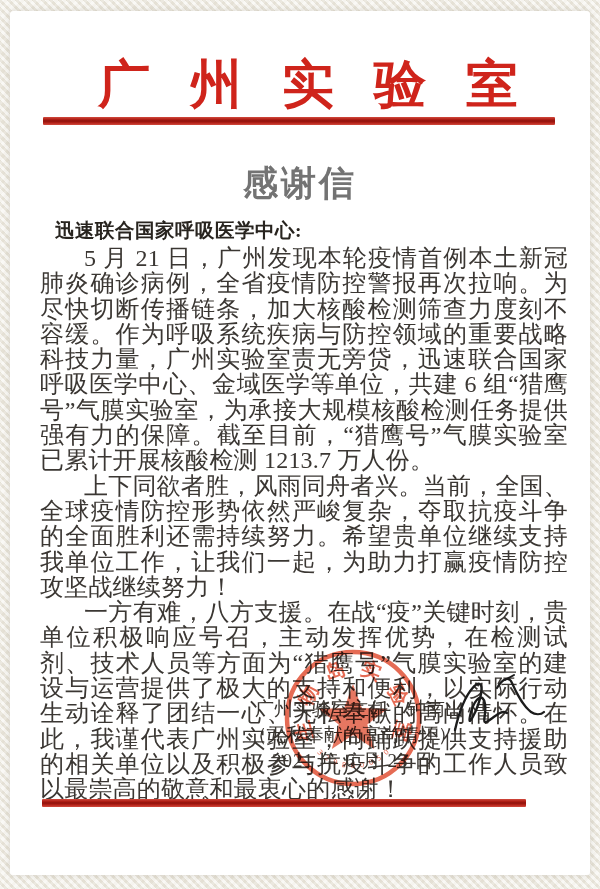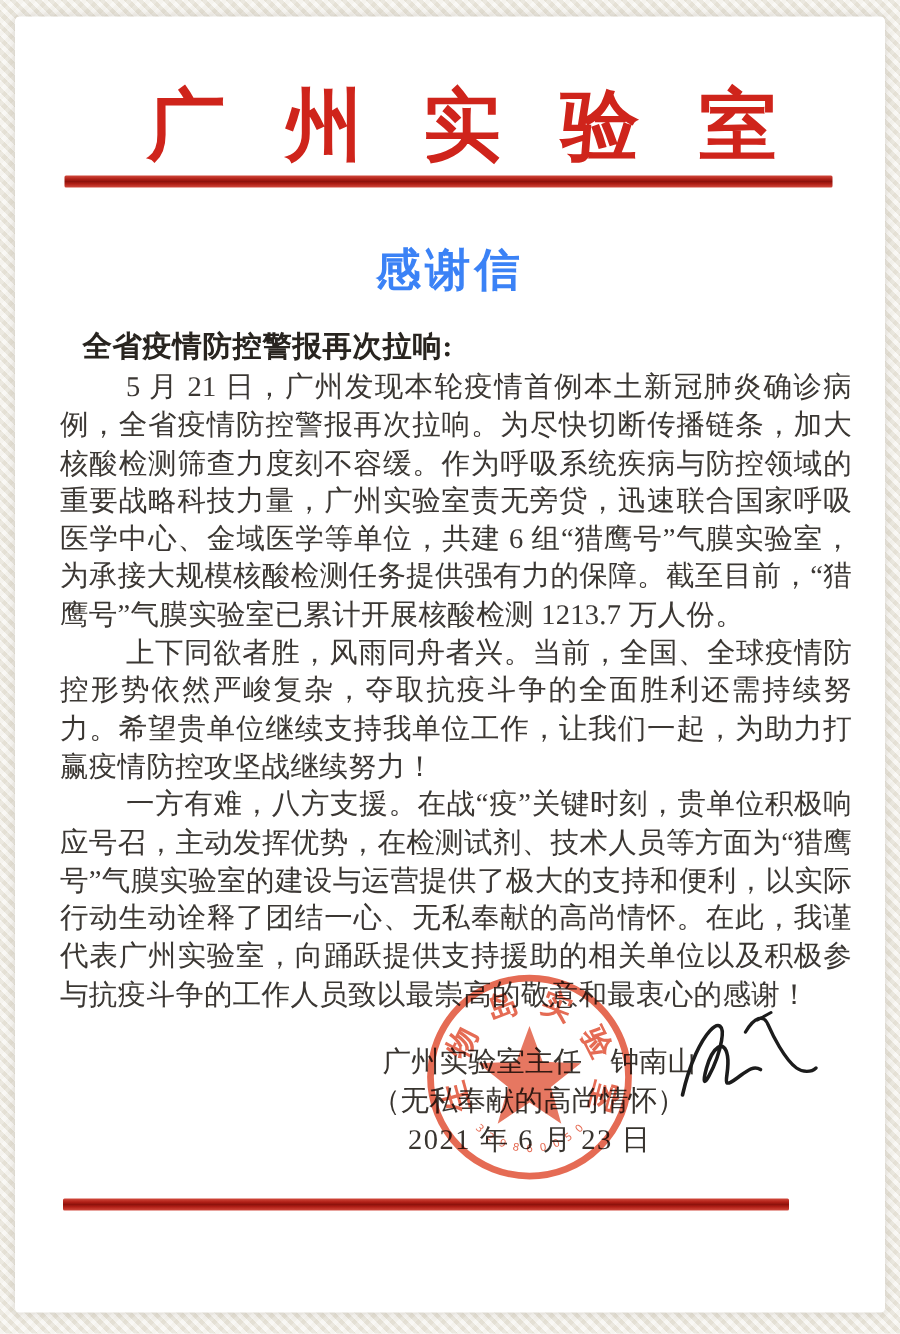--- a/index.html
+++ b/index.html
@@ -27,31 +27,31 @@
   }
   .rule{
     position:absolute; height:8px;
     background:linear-gradient(to bottom,#d24a3e 0%,#b01f16 30%,#8e120c 50%,#b01f16 70%,#d24a3e 100%);
     border-radius:1px;
   }
   .rule-top{ top:106px; left:33px; width:512px; }
   .rule-bottom{ top:788px; left:32px; width:484px; }
   .letter-title{
     position:absolute; top:149px; left:0; width:100%;
-    text-align:center; font-size:30px; font-weight:bold;
-    letter-spacing:3px; color:#3b82f6;
+    text-align:center; font-size:35px; font-weight:bold;
+    letter-spacing:3px; color:#737373;
   }
   .salutation{
     position:absolute; top:206px; left:45px;
     font-size:19.5px; font-weight:bold; color:#28241f;
     letter-spacing:.5px;
   }
   .body-text{
     position:absolute; top:235px; left:30px; width:528px;
-    font-size:19px; line-height:25.3px; color:#3b3733;
+    font-size:24px; line-height:25.3px; color:#3b3733;
     text-align:justify;
   }
   .body-text p{ text-indent:44px; margin:0; letter-spacing:.2px; }
   .closing{
     position:absolute; top:685px; left:238px;
     font-size:19px; line-height:26px; color:#38342f;
     z-index:2;
   }
   .closing .l1{ padding-left:7px; }
   .closing .l3{ padding-left:24px; letter-spacing:1px; }
@@ -67,21 +67,21 @@
 <body>
 
 <div class="page">
 
   <div class="masthead">广州实验室</div>
 
   <div class="rule rule-top"></div>
 
   <div class="letter-title">感谢信</div>
 
-  <div class="salutation">全省疫情防控警报再次拉响:</div>
+  <div class="salutation">迅速联合国家呼吸医学中心:</div>
 
   <div class="body-text">
     <p>5 月 21 日，广州发现本轮疫情首例本土新冠肺炎确诊病例，全省疫情防控警报再次拉响。为尽快切断传播链条，加大核酸检测筛查力度刻不容缓。作为呼吸系统疾病与防控领域的重要战略科技力量，广州实验室责无旁贷，迅速联合国家呼吸医学中心、金域医学等单位，共建 6 组“猎鹰号”气膜实验室，为承接大规模核酸检测任务提供强有力的保障。截至目前，“猎鹰号”气膜实验室已累计开展核酸检测 1213.7 万人份。</p>
     <p>上下同欲者胜，风雨同舟者兴。当前，全国、全球疫情防控形势依然严峻复杂，夺取抗疫斗争的全面胜利还需持续努力。希望贵单位继续支持我单位工作，让我们一起，为助力打赢疫情防控攻坚战继续努力！</p>
     <p>一方有难，八方支援。在战“疫”关键时刻，贵单位积极响应号召，主动发挥优势，在检测试剂、技术人员等方面为“猎鹰号”气膜实验室的建设与运营提供了极大的支持和便利，以实际行动生动诠释了团结一心、无私奉献的高尚情怀。在此，我谨代表广州实验室，向踊跃提供支持援助的相关单位以及积极参与抗疫斗争的工作人员致以最崇高的敬意和最衷心的感谢！</p>
   </div>
 
   <div class="closing">
     <div class="l1">广州实验室主任　钟南山</div>
     <div class="l2">（无私奉献的高尚情怀）</div>

